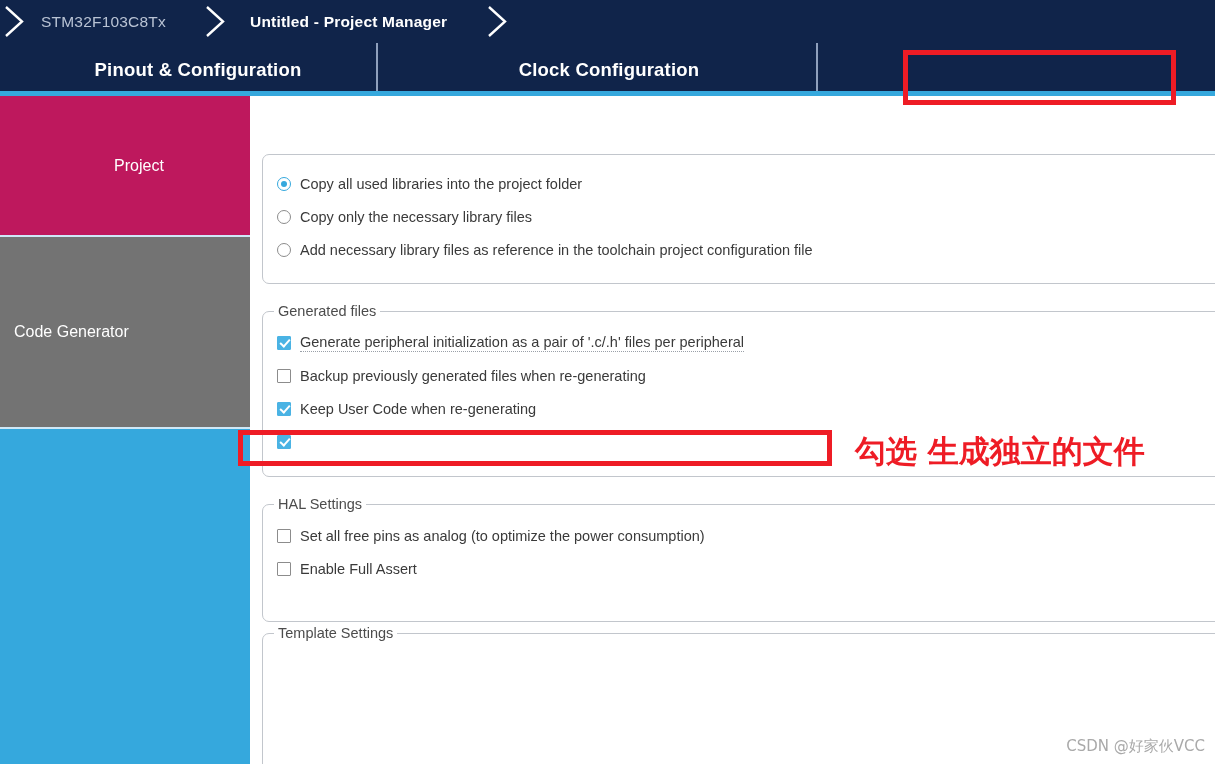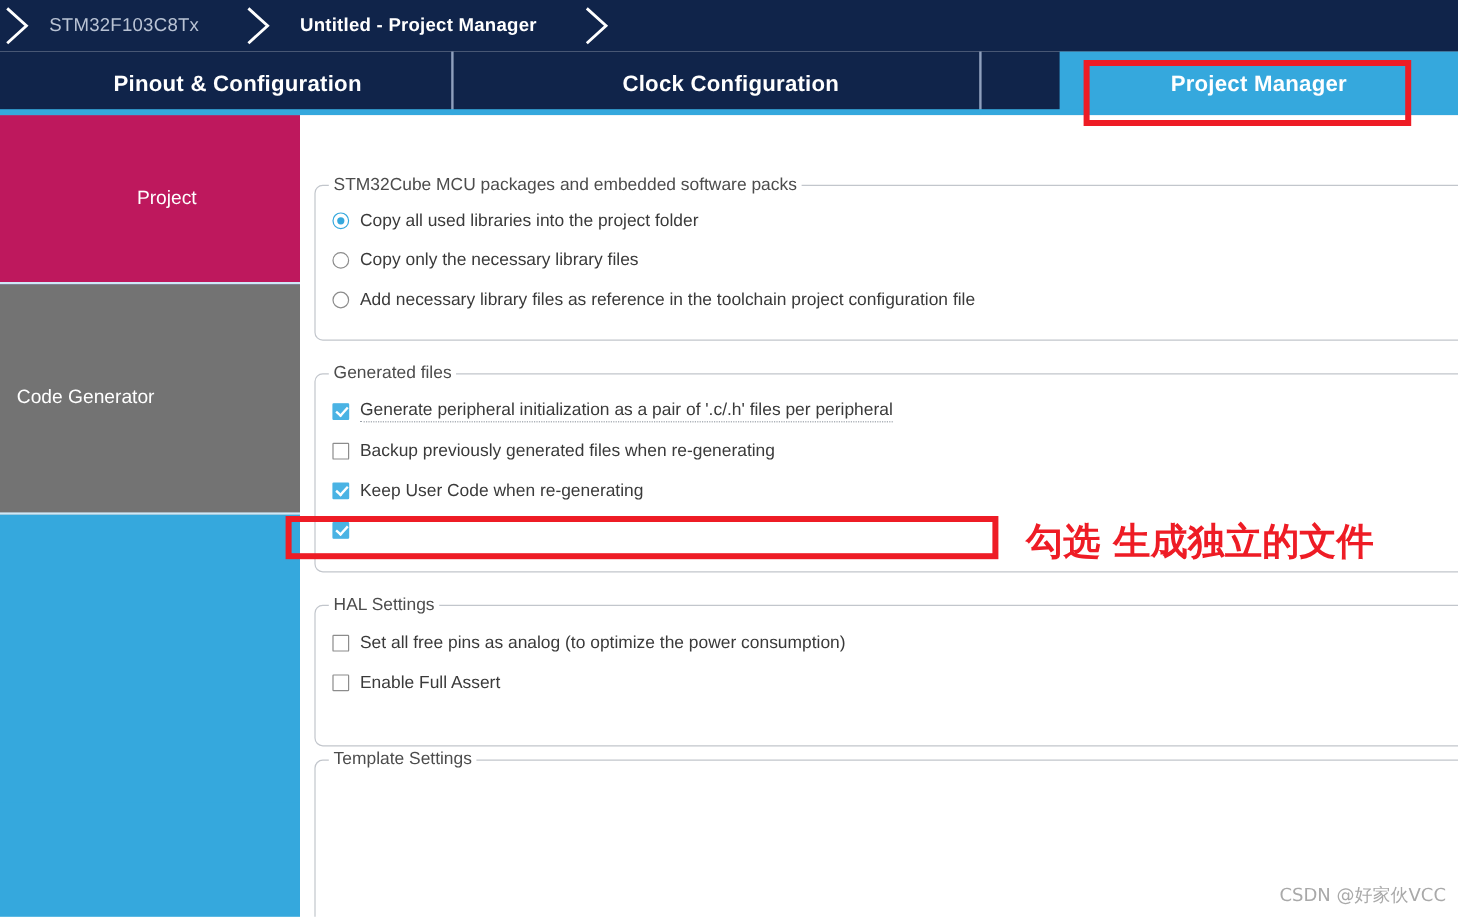--- a/index.html
+++ b/index.html
@@ -256,38 +256,36 @@
     <svg width="26" height="35" viewBox="0 0 26 35">
         <path d="M4 3 L20 17.5 L4 32" fill="none" stroke="#ffffff" stroke-width="2.4"></path>
       </svg>
   </span>
 </div>
 
 <div class="tabbar">
   <div class="tab tab-pinout">Pinout &amp; Configuration</div>
   <div class="tab tab-clock">Clock Configuration</div>
   <div class="tab tab-spacer"></div>
-  <div class="tab tab-pm">Project Manager</div>
 </div>
 <div class="tabbar-underline"></div>
 
 <div class="sidebar">
   <div class="side-item side-project">
     <span>Project</span>
   </div>
   <div class="side-item side-codegen">
     <span>Code Generator</span>
   </div>
   <div class="side-item side-blank"></div>
 </div>
 
 <div class="content">
 
   <div class="groupbox" style="top:58px; height:130px;">
-    <div class="gb-title">STM32Cube MCU packages and embedded software packs</div>
     <div style="padding-top:12px;">
       <div class="opt-row">
         <span class="radio on"></span>
         <span class="opt-label">Copy all used libraries into the project folder</span>
       </div>
       <div class="opt-row">
         <span class="radio"></span>
         <span class="opt-label">Copy only the necessary library files</span>
       </div>
       <div class="opt-row">

